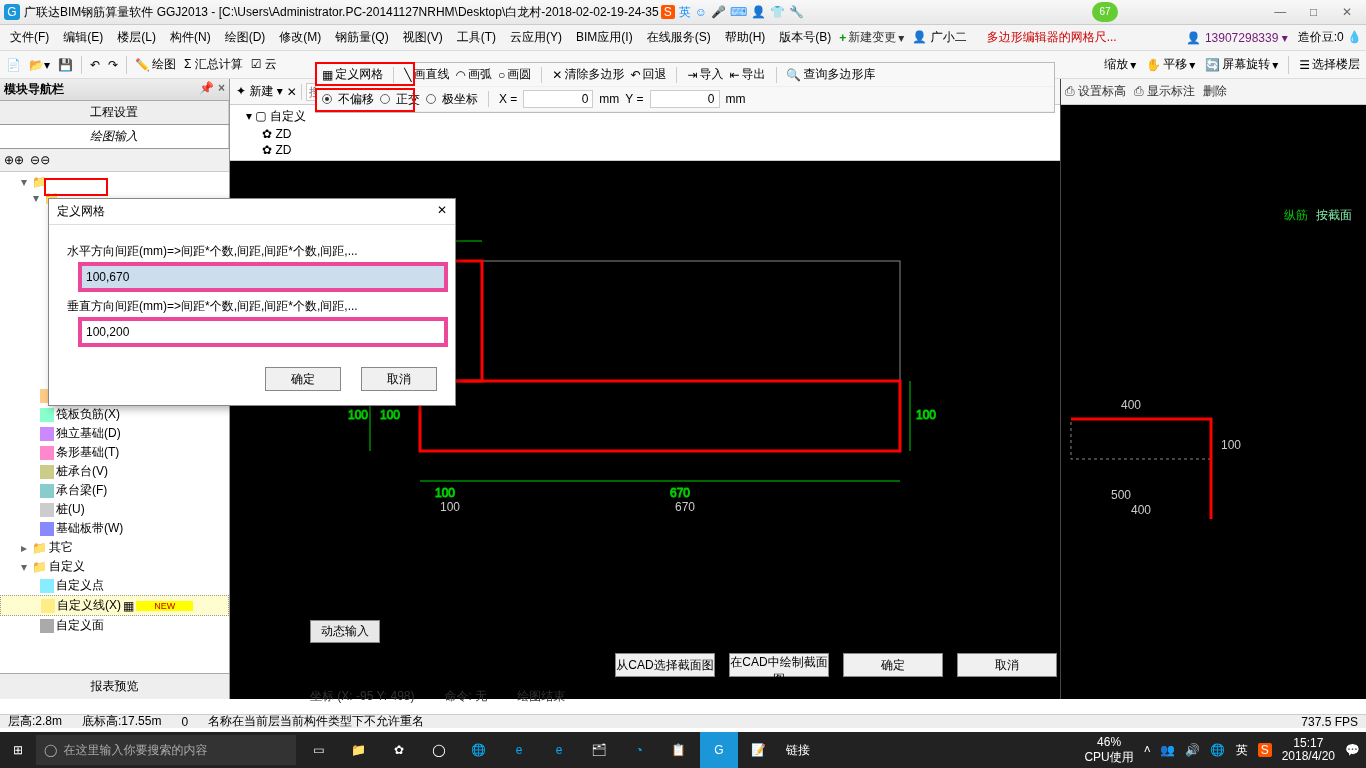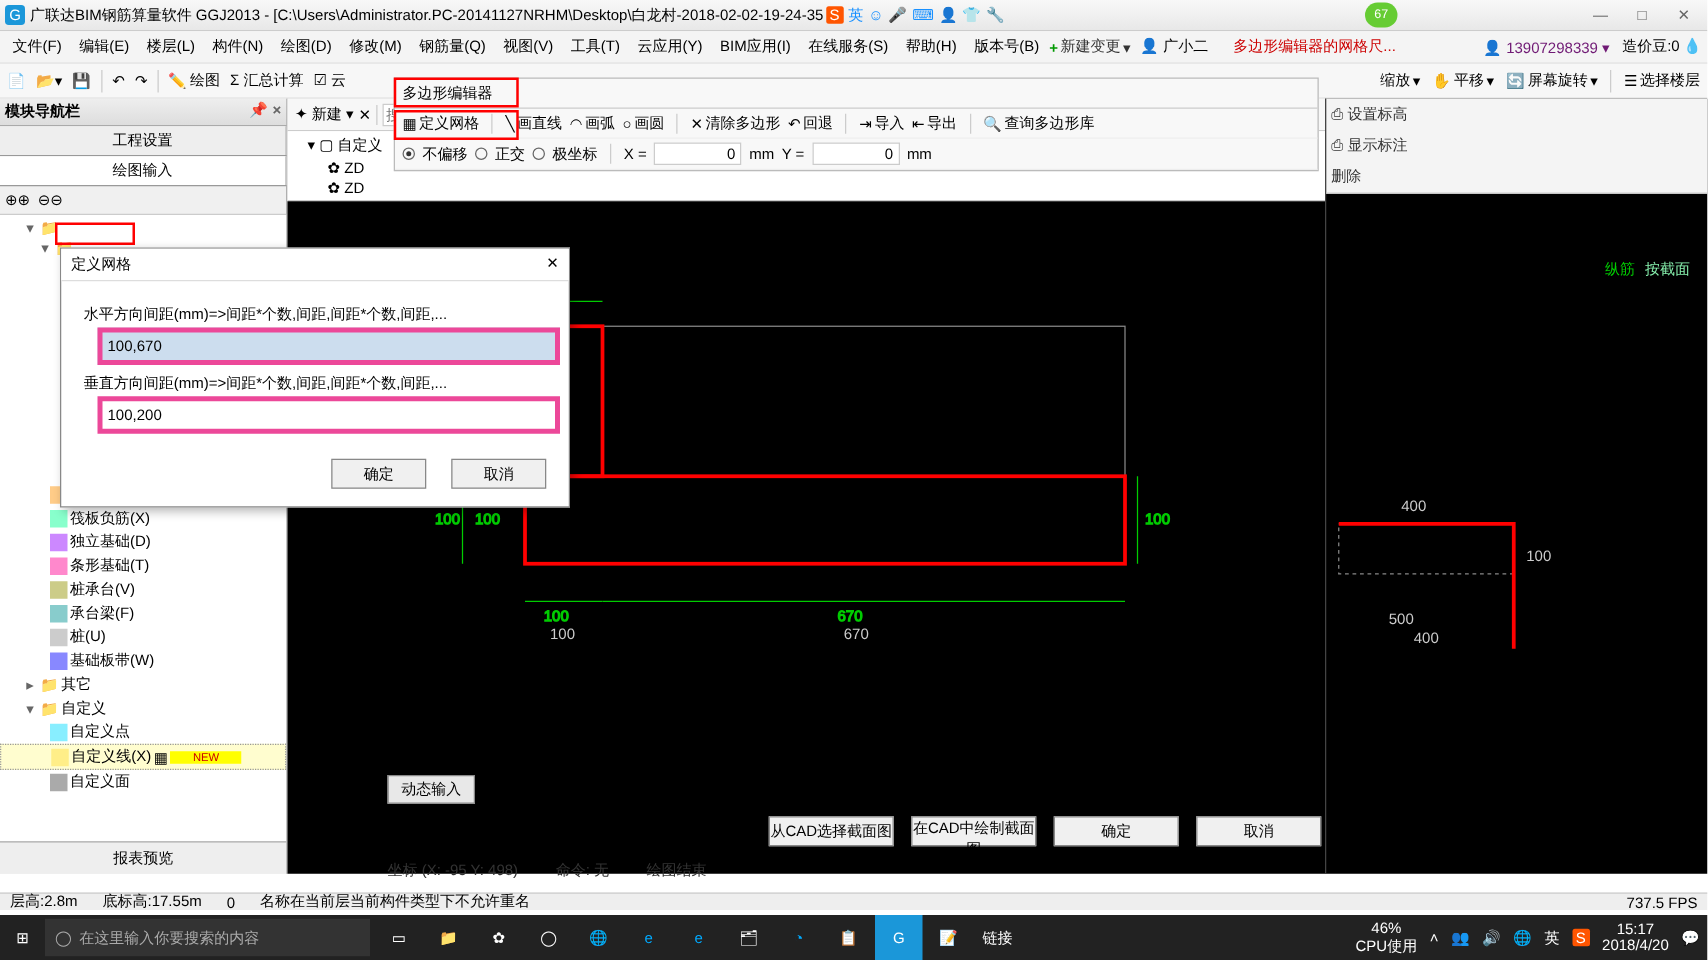--- a/index.html
+++ b/index.html
@@ -22,21 +22,21 @@
 .toolbar1 { height:28px; background:#f7f7f7; border-bottom:1px solid #ddd; display:flex; align-items:center; padding:0 6px; gap:8px; }
 .toolbar1 .sep { width:1px; height:18px; background:#ccc; }
 .toolbar1 .btn { display:flex; align-items:center; gap:2px; }
 .toolbar1 .right { margin-left:auto; display:flex; gap:10px; }
 .main { display:flex; height:620px; }
 .leftpanel { width:230px; border-right:1px solid #999; background:#f0f0f0; display:flex; flex-direction:column; }
 .panelhead { background:linear-gradient(#eee,#ddd); border-bottom:1px solid #aaa; padding:2px 4px; display:flex; justify-content:space-between;font-weight:bold; }
 .panelhead .pin { color:#666; }
 .tabrow { display:flex; border-bottom:1px solid #999; }
 .tabrow .tab { flex:1; text-align:center; padding:3px 0; background:#eee; border-right:1px solid #ccc; }
-.tabrow .tab.active { background:#fff; }
+.tabrow .tab.active { background:#fff;font-style:italic; }
 .toolmini { padding:4px; border-bottom:1px solid #ccc; display:flex; gap:6px; }
 .tree { flex:1; background:#fff; overflow:auto; padding:2px 0; }
 .tree .node { padding:1px 2px 1px 18px; white-space:nowrap; display:flex; align-items:center; gap:2px; }
 .tree .node.sel { background:#fffdcf; border:1px dotted #999; }
 .tree .fold { width:12px; display:inline-block; text-align:center; color:#666; }
 .tree .tico { width:14px; height:14px; display:inline-block; }
 .new-tag { background:#ff0; color:#c00; font-size:9px; padding:0 18px; }
 .bottombtn { text-align:center; padding:4px; border-top:1px solid #aaa; background:#eee; }
 .center { flex:1; display:flex; flex-direction:column; position:relative; }
 .ctoolbar { height:26px; background:#f7f7f7; border-bottom:1px solid #ccc; display:flex; align-items:center; padding:0 6px; gap:4px; }
@@ -52,21 +52,21 @@
 .polyedit { position:absolute; left:315px; top:62px; width:740px; background:#f8f8f8; border:1px solid #bbb; }
 .polyedit .hdr { padding:3px 6px; border-bottom:1px solid #ccc; }
 .polyedit .row { display:flex; align-items:center; padding:3px 6px; gap:6px; border-bottom:1px solid #eee; }
 .polyedit .row .sep { width:1px; height:16px; background:#ccc; margin:0 4px; }
 .polyedit .row .rbtn { display:flex; align-items:center; gap:2px; }
 .polyedit input.num { width:70px; text-align:right; border:1px solid #ccc; padding:1px 4px; }
 .redbox1 { position:absolute; border:2px solid red; left:315px; top:62px; width:100px; height:24px; pointer-events:none; }
 .redbox2 { position:absolute; border:2px solid red; left:315px; top:88px; width:100px; height:24px; pointer-events:none; }
 .redbox3 { position:absolute; border:2px solid red; left:44px; top:178px; width:64px; height:18px; pointer-events:none; }
 .rightpanel { width:306px; background:#000; border-left:1px solid #444; position:relative; color:#0f0; }
-.rightpanel .tools { background:#f4f4f4; color:#333; padding:4px; display:flex; gap:8px; border-bottom:1px solid #ccc;flex-direction:column; }
+.rightpanel .tools { background:#f4f4f4; color:#333; padding:4px; display:flex; gap:8px; border-bottom:1px solid #ccc; }
 .rightpanel .greentxt { position:absolute; right:14px; top:128px; display:flex; gap:8px; }
 .rightpanel svg { position:absolute; top:300px; left:0; }
 .dialog { position:absolute; left:48px; top:198px; width:408px; background:#fff; border:1px solid #888; box-shadow:3px 3px 8px rgba(0,0,0,.3); z-index:50; }
 .dialog .dtitle { padding:4px 8px; display:flex; justify-content:space-between; border-bottom:1px solid #ddd; background:#fff; }
 .dialog .dbody { padding:12px 18px; }
 .dialog .dbody label { display:block; margin:6px 0 2px; }
 .dialog .dbody input { width:100%; border:4px solid #ec4899; padding:4px;margin-left:11px; }
 .dialog .dbody input.sel { background:#cde; }
 .dialog .dbtns { display:flex; justify-content:flex-end; gap:20px; padding:8px 18px 14px; }
 .dialog .dbtns button { width:76px; height:24px; border:1px solid #888; background:#f0f0f0; }
@@ -278,21 +278,20 @@
         <text x="60" y="30">400</text>
         <text x="160" y="70">100</text>
         <text x="50" y="120">500</text>
         <text x="70" y="135">400</text>
       </g>
     </svg>
   </div>
 </div>
 
 <div class="polyedit">
-  <div class="hdr">多边形编辑器</div>
   <div class="row">
     <span class="rbtn">▦ <span>定义网格</span></span>
       <span class="sep"></span>
     <span class="rbtn">╲ <span>画直线</span></span>
     <span class="rbtn">◠ <span>画弧</span></span>
     <span class="rbtn">○ <span>画圆</span></span>
       <span class="sep"></span>
     <span class="rbtn">✕ <span>清除多边形</span></span>
     <span class="rbtn">↶ <span>回退</span></span>
       <span class="sep"></span>

